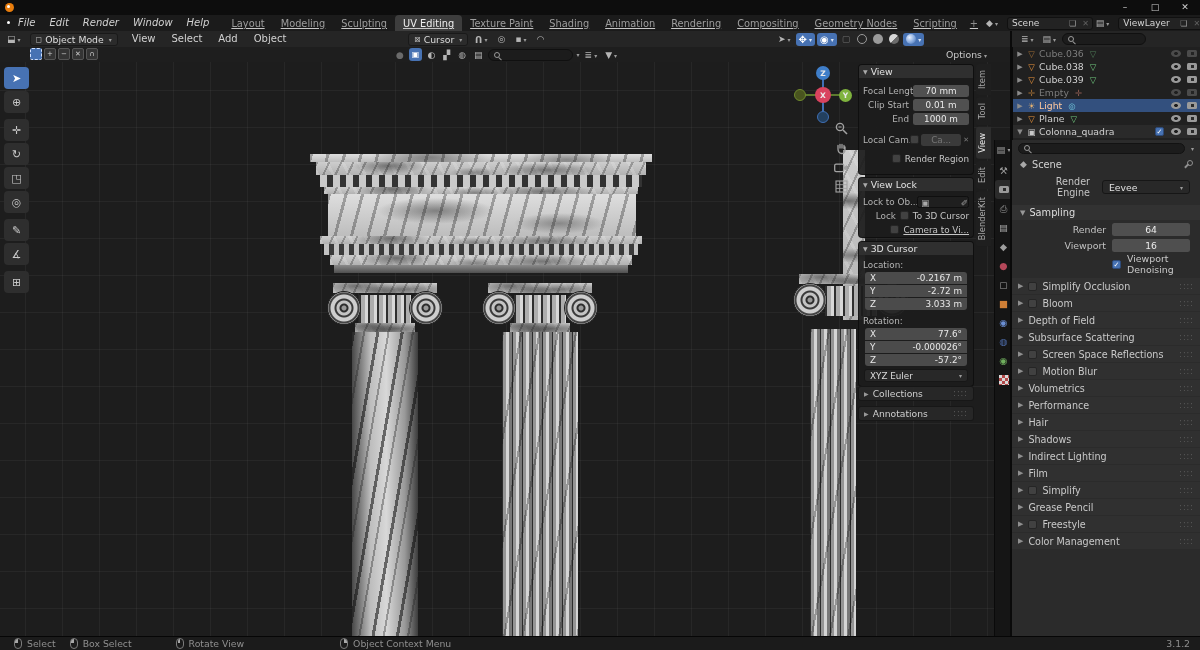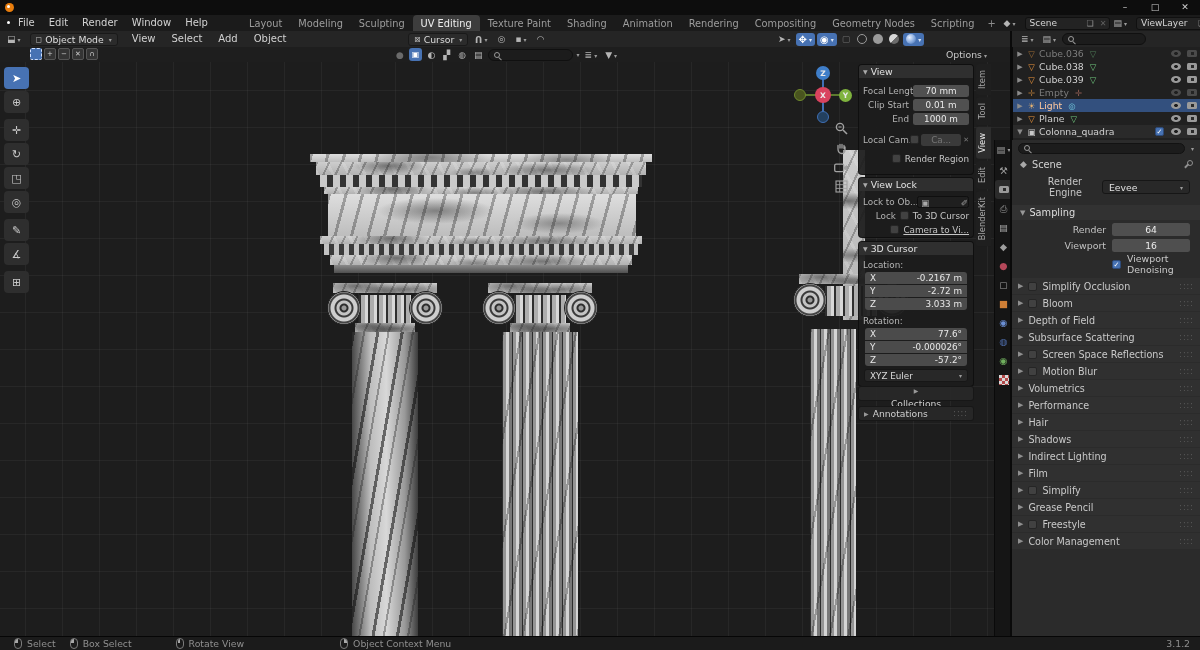--- a/index.html
+++ b/index.html
@@ -7,22 +7,22 @@
   body{position:relative;background:#161616;font-family:"DejaVu Sans",sans-serif;color:#c7c7c7;font-size:10px;}
   .abs{position:absolute;}
   
   .titlebar{left:0;top:0;width:1200px;height:15px;background:#0d0d0d;display:flex;align-items:center;font-size:9.5px;color:#bdbdbd;}
   .blogo{width:9px;height:9px;border-radius:50%;background:#e87d0d;margin:0 6px 0 5px;position:relative;}
   .blogo::after{content:"";position:absolute;left:2px;top:2px;width:3px;height:3px;border-radius:50%;background:#fff;}
   .winbtns{margin-left:auto;display:flex;height:15px;}
   .winbtn{width:30px;text-align:center;line-height:15px;color:#cfcfcf;font-size:9px;}
   
   .topbar{left:0;top:15px;width:1200px;height:16px;background:#1b1b1b;display:flex;align-items:center;font-size:10px;}
-  .menu-item{padding:0 7px;color:#d2d2d2;line-height:16px;}
-  .wtabs{display:flex;margin-left:26px;height:16px;align-items:flex-end;}
+  .menu-item{padding:0 7px;color:#d2d2d2;line-height:16px;font-style:italic;}
+  .wtabs{display:flex;margin-left:7px;height:16px;align-items:flex-end;text-decoration:underline;}
   .wtab{padding:2px 8px 1px;color:#9d9d9d;font-size:9.8px;border-radius:4px 4px 0 0;line-height:13px;white-space:nowrap;}
   .wtab.active{background:#3d3d3d;color:#efefef;}
   .wtab.plus{color:#8d8d8d;padding:2px 5px 1px;}
   .idwidget{display:flex;align-items:center;height:13px;background:#232323;border:1px solid #101010;border-radius:3px;margin-left:6px;font-size:9px;color:#d5d5d5;}
   .idwidget .lbl{padding:0 4px;min-width:58px;}
   .mini{color:#9a9a9a;font-size:8px;padding:0 3px;}
   .chev{font-size:6px;color:#9a9a9a;margin-left:2px;}
   
   .row2{left:0;top:31px;width:1200px;height:16px;background:#252525;display:flex;align-items:center;}
   .row3{left:0;top:47px;width:1200px;height:15px;background:#1e1e1e;}
@@ -119,21 +119,21 @@
   .ricon{width:18px;height:19px;display:flex;align-items:center;justify-content:center;font-size:9.5px;color:#9e9e9e;}
   .ricon.active{background:#2b2b2b;border-radius:3px 0 0 3px;}
   .checker{width:10px;height:10px;background-image:linear-gradient(45deg,#b44848 25%,transparent 25%,transparent 75%,#b44848 75%),linear-gradient(45deg,#b44848 25%,#d8d8d8 25%,#d8d8d8 75%,#b44848 75%);background-size:6px 6px;background-position:0 0,3px 3px;}
   .props{left:1012px;top:140px;width:188px;height:496px;background:#2b2b2b;z-index:3;}
   .psearch{display:flex;align-items:center;height:16px;padding:0 6px;gap:4px;}
   .psearch .sfield{flex:1;height:11px;background:#1c1c1c;border-radius:7px;border:1px solid #121212;display:flex;align-items:center;padding:0 5px;}
   .bcrumb{display:flex;align-items:center;height:16px;padding:0 8px;gap:5px;font-size:9.8px;color:#d2d2d2;}
   .pin{width:10px;height:10px;position:relative;margin-left:auto;opacity:.7;}
   .pin::before{content:"";position:absolute;left:5px;top:1px;width:4px;height:4px;border-radius:50%;border:1.5px solid #bbb;}
   .pin::after{content:"";position:absolute;left:2px;top:6px;width:5px;height:1.5px;background:#bbb;transform:rotate(-45deg);}
-  .engrow{display:flex;align-items:center;padding:4px 10px 5px;gap:20px;justify-content:flex-end;}
+  .engrow{display:flex;align-items:center;padding:4px 10px 5px;gap:12px;justify-content:flex-end;}
   .engrow .lab{flex:1;text-align:right;font-size:9.6px;color:#c3c3c3;}
   .pdd{width:88px;height:14px;background:#282828;border:1px solid #161616;border-radius:3px;display:flex;align-items:center;justify-content:space-between;padding:0 6px;font-size:9.3px;color:#e0e0e0;}
   .phead{height:15px;background:#323232;display:flex;align-items:center;padding:0 8px;gap:4px;font-size:9.8px;color:#dedede;margin-bottom:1px;}
   .prow{display:flex;align-items:center;height:14px;padding:0 10px;gap:6px;margin-top:2px;}
   .prow .lab{width:84px;text-align:right;font-size:9.4px;color:#c3c3c3;flex:none;}
   .pfield{flex:1;height:13px;background:#4f4f4f;border-radius:2.5px;text-align:center;font-size:9.2px;color:#ececec;line-height:13px;}
   .cpanel{height:16px;background:#303030;margin-bottom:1px;display:flex;align-items:center;padding:0 6px;gap:5px;font-size:9.6px;color:#c9c9c9;}
   .cpanel .car{color:#8f8f8f;font-size:7px;}
   .dots{margin-left:auto;color:#5c5c5c;font-size:8px;letter-spacing:1px;}
   
@@ -442,21 +442,21 @@
     <div class="slider" style="border-radius:0 0 3px 3px;">
         <span>Z</span>
         <span>-57.2°</span>
       </div>
     <div class="npdd">
         <span>XYZ Euler</span>
         <span class="chev">▾</span>
       </div>
   </div>
 
-  <div class="npcol" style="top:324px;flex-direction:column;">
+  <div class="npcol" style="top:324px;">
       <span class="car" style="font-size:6px;color:#999;">▶</span>
       <span>Collections</span>
       <span class="dots">::::</span>
     </div>
   <div class="npcol" style="top:344px;">
       <span class="car" style="font-size:6px;color:#999;">▶</span>
       <span>Annotations</span>
       <span class="dots">::::</span>
     </div>
 

